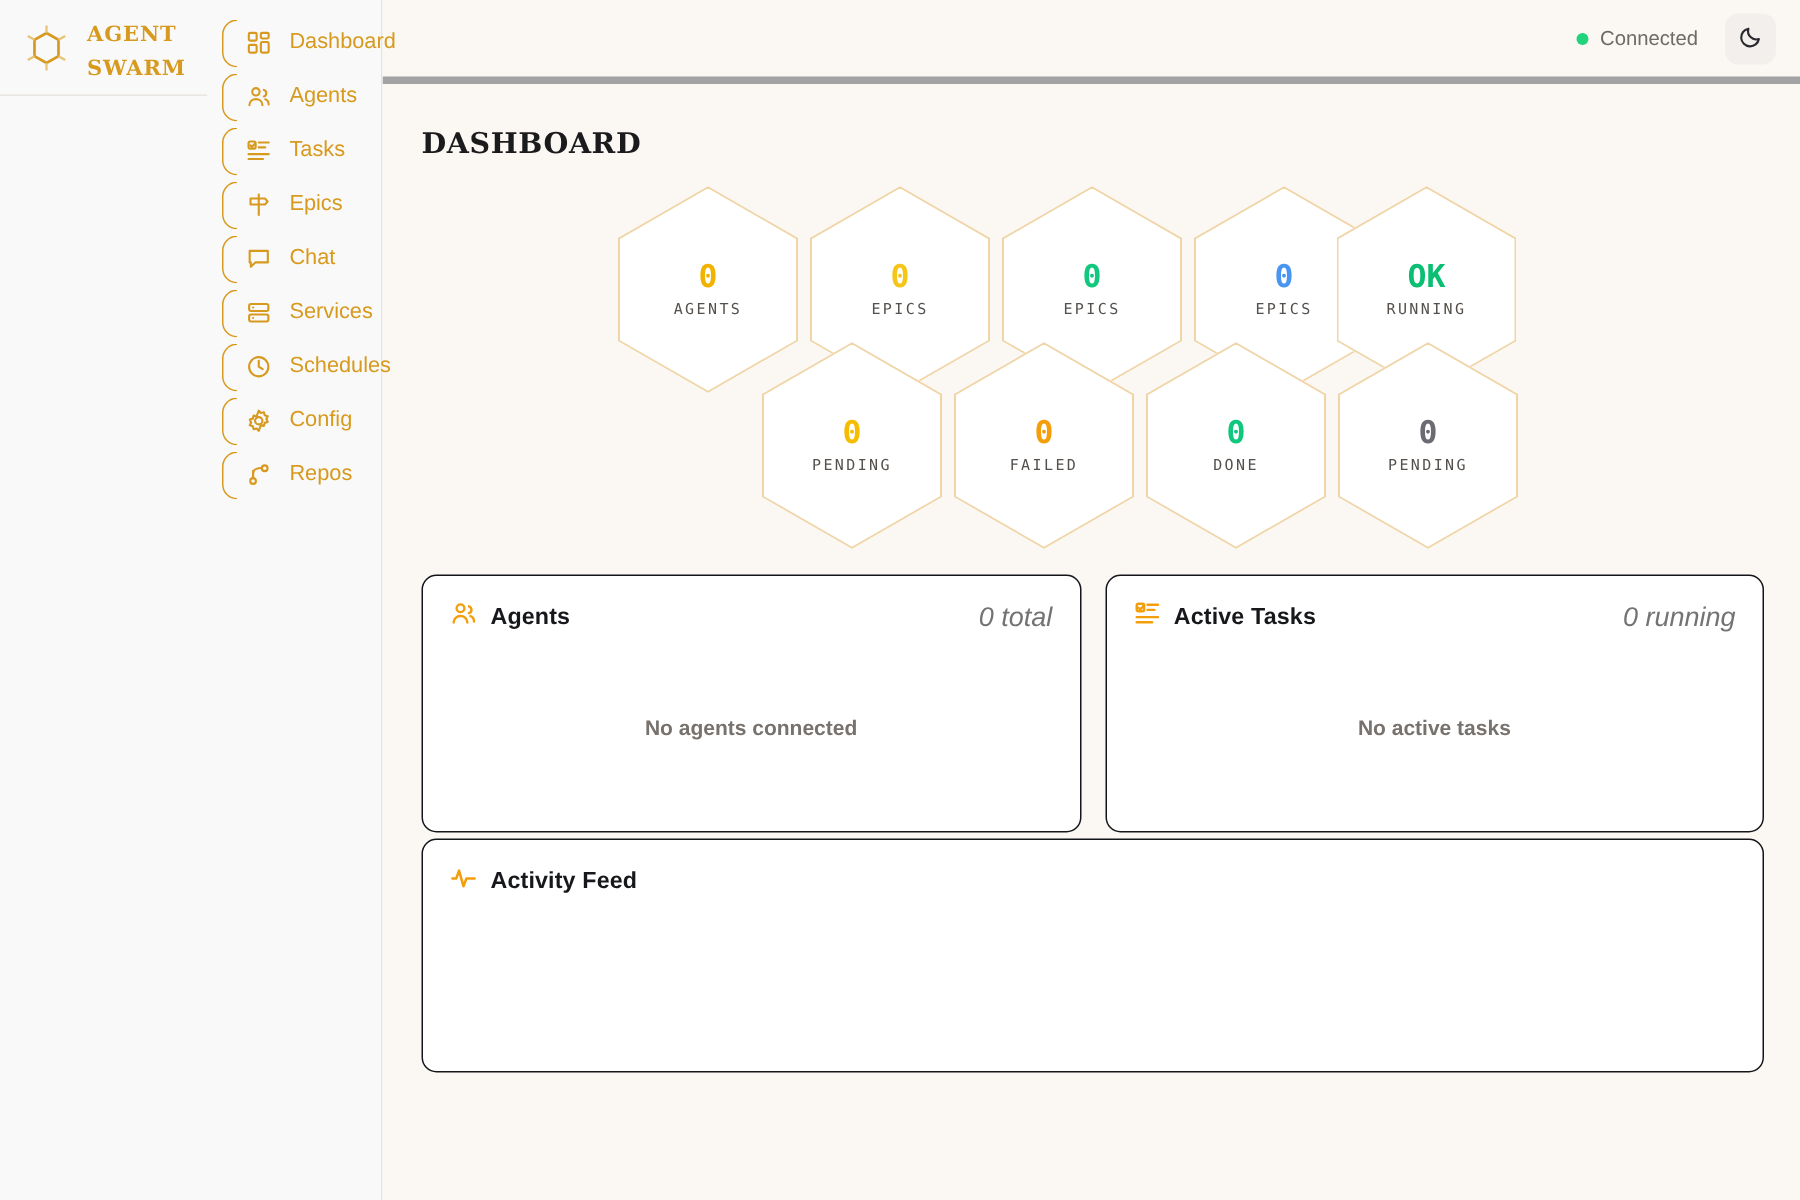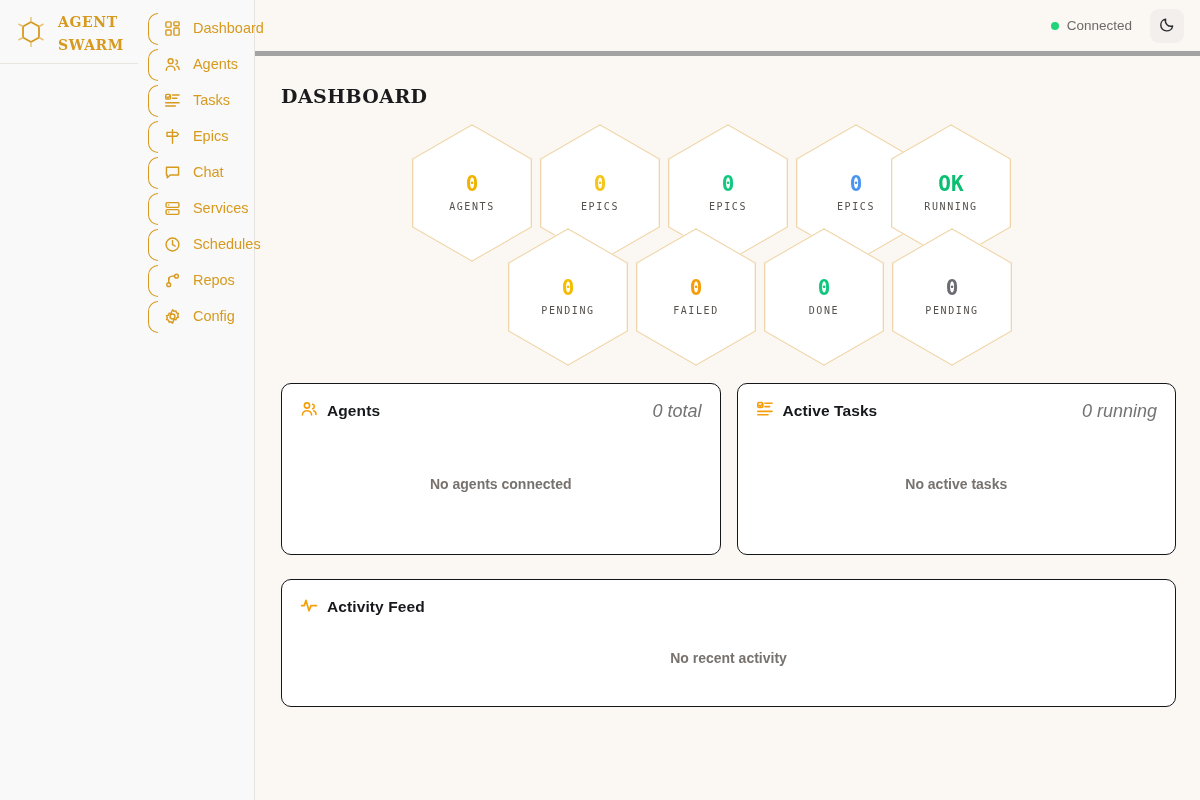--- a/index.html
+++ b/index.html
@@ -154,21 +154,21 @@
   
   .cards-row { display: flex; gap: 16px; margin-top: 16px; }
   .card {
     background: #ffffff;
     border: 1.3px solid #15161a;
     border-radius: 10px;
     flex: 1 1 0;
     display: flex; flex-direction: column;
   }
   .card-sm { height: 172px; }
-  .card-lg { height: 128px; margin-top: 24px; }
+  .card-lg { height: 156px; margin-top: 4px; }
   .card-head {
     display: flex; align-items: center;
     padding: 16px 18px 0 18px;
   }
   .card-icon { width: 18px; height: 18px; margin-right: 9px; flex: 0 0 18px; }
   .card-title {
     font-size: 15.5px; font-weight: 700; color: #17181c;
     letter-spacing: 0.1px;
   }
   .card-meta {
@@ -282,38 +282,38 @@
             <circle cx="9" cy="9" r="6.8"></circle>
             <path d="M9 4.8V9l2.8 1.7"></path>
           </svg>
         </span>
         <span class="nav-label">Schedules</span>
       </div>
 
 
       <div class="nav-item">
         <span>
+          <svg class="nav-icon" viewBox="0 0 18 18" fill="none" stroke="#d79a1e" stroke-width="1.5" stroke-linejoin="round">
+            <circle cx="9" cy="9" r="2.6"></circle>
+            <path d="M9 1.9l1.5 1.6 2.1-.5.6 2.1 2.1.7-.9 2 .9 2-2.1.7-.6 2.1-2.1-.5L9 16.1l-1.5-1.6-2.1.5-.6-2.1-2.1-.7.9-2-.9-2 2.1-.7.6-2.1 2.1.5z"></path>
+          </svg>
+        </span>
+        <span class="nav-label">Config</span>
+      </div>
+
+      <div class="nav-item">
+        <span>
           <svg class="nav-icon" viewBox="0 0 18 18" fill="none" stroke="#d79a1e" stroke-width="1.5" stroke-linecap="round">
             <circle cx="5" cy="13.4" r="2"></circle>
             <circle cx="13.2" cy="4.4" r="2"></circle>
             <path d="M5 11.4V6.2"></path>
             <path d="M5 8.2c0-2 1.8-3.6 3.9-3.8l2.3-.2"></path>
           </svg>
         </span>
         <span class="nav-label">Repos</span>
-      </div>
-
-      <div class="nav-item">
-        <span>
-          <svg class="nav-icon" viewBox="0 0 18 18" fill="none" stroke="#d79a1e" stroke-width="1.5" stroke-linejoin="round">
-            <circle cx="9" cy="9" r="2.6"></circle>
-            <path d="M9 1.9l1.5 1.6 2.1-.5.6 2.1 2.1.7-.9 2 .9 2-2.1.7-.6 2.1-2.1-.5L9 16.1l-1.5-1.6-2.1.5-.6-2.1-2.1-.7.9-2-.9-2 2.1-.7.6-2.1 2.1.5z"></path>
-          </svg>
-        </span>
-        <span class="nav-label">Config</span>
       </div>
 
     </nav>
 
     <div class="sidebar-footer">
       <button class="panel-btn">
         <svg width="16" height="16" viewBox="0 0 18 18" fill="none" stroke="#54535c" stroke-width="1.6">
           <rect x="2" y="3" width="14" height="12" rx="1.6"></rect>
           <line x1="7" y1="3" x2="7" y2="15"></line>
         </svg>
@@ -462,20 +462,17 @@
       <div class="card card-lg">
         <div class="card-head">
           <span>
             <svg class="card-icon" viewBox="0 0 18 18" fill="none" stroke="#f59e0b" stroke-width="1.7" stroke-linecap="round" stroke-linejoin="round">
               <path d="M1.6 9.6h2.6l1.8-5.2 3 10.4 2-5.2h5.4"></path>
             </svg>
           </span>
           <span class="card-title">Activity Feed</span>
           <span class="card-meta"></span>
         </div>
-        <div class="card-body">
-          <span class="empty-text">No recent activity</span>
-        </div>
       </div>
 
     </div>
   </section>
 </div>
 
 </body></html>

